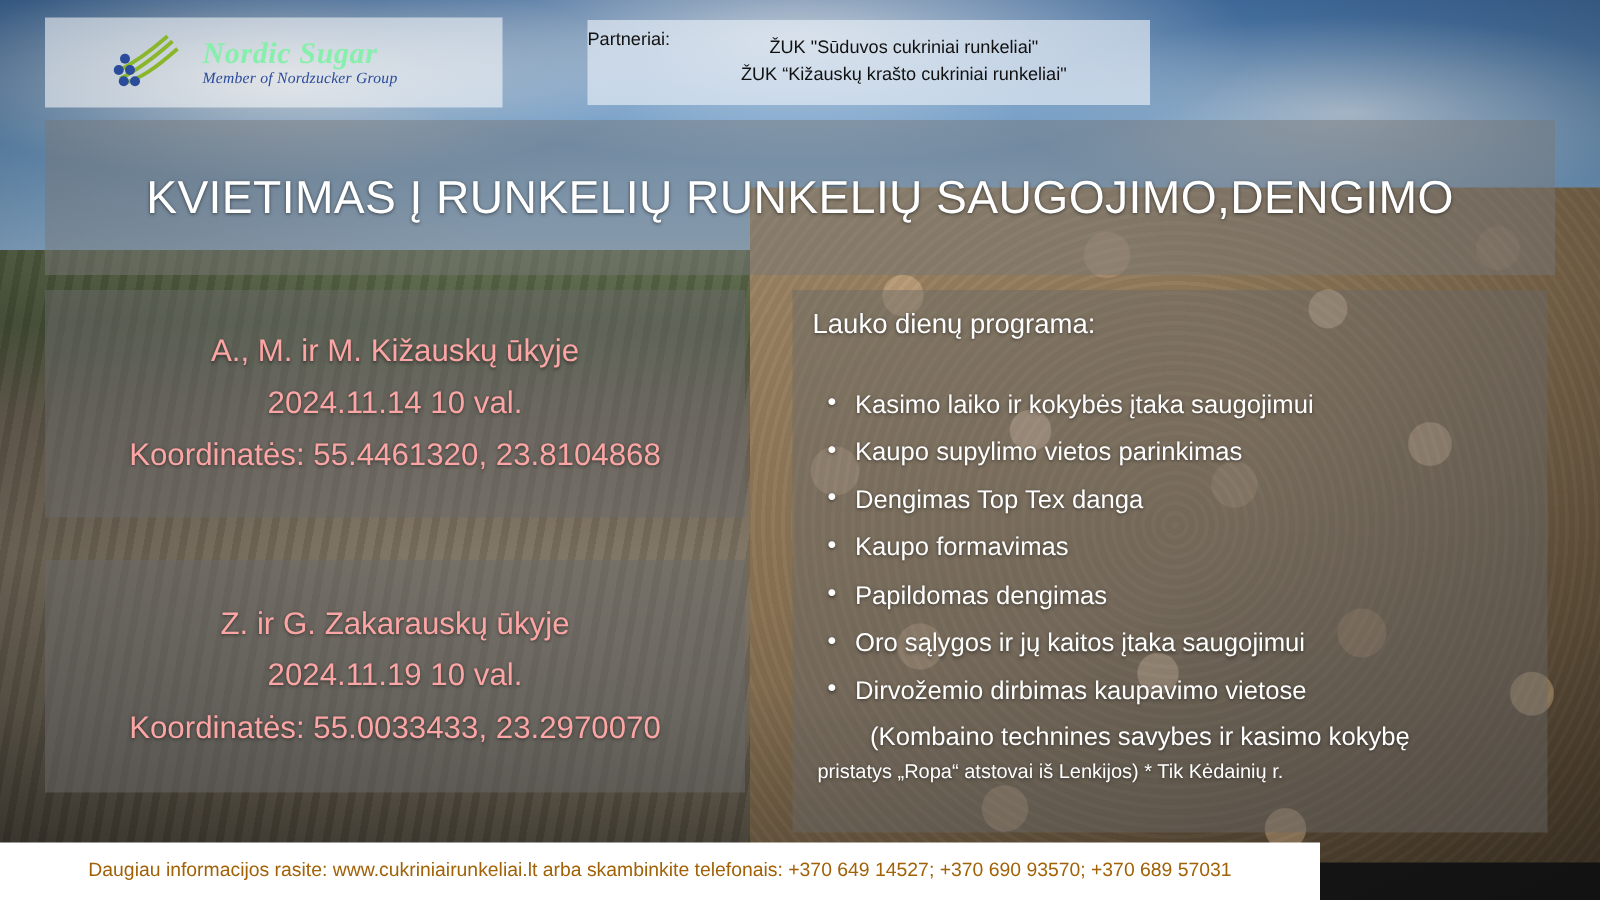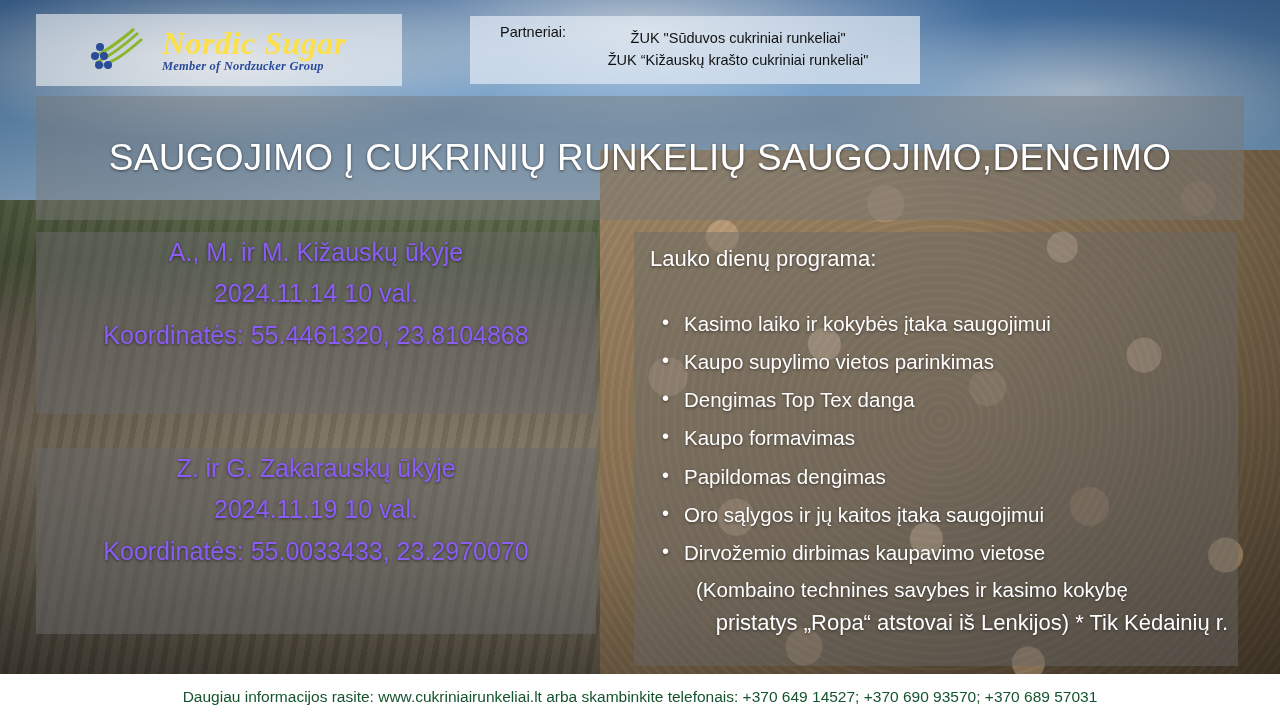--- a/index.html
+++ b/index.html
@@ -68,34 +68,34 @@
   
   .logo-box {
     position: absolute; left: 36px; top: 14px; width: 366px; height: 72px;
     background: rgba(255,255,255,0.55);
     display: flex; align-items: center; gap: 10px; padding-left: 50px;
   }
   .logo-mark { width: 66px; height: 54px; flex: 0 0 auto; }
   .logo-text { display: flex; flex-direction: column; line-height: 1.05; }
   .logo-title {
     font-family: "Liberation Serif", serif;
-    font-size: 32px; font-weight: bold; font-style: italic;
-    color: #fde047; letter-spacing: .5px;
+    font-size: 24px; font-weight: bold; font-style: italic;
+    color: #86efac; letter-spacing: .5px;
   }
   .logo-sub {
     font-family: "Liberation Serif", serif;
-    font-size: 12.5px; font-weight: bold; font-style: italic;
+    font-size: 12.5px; font-weight: normal; font-style: italic;
     color: #2b4b9b; letter-spacing: .2px;
   }
 
   
   .partners {
     position: absolute; left: 470px; top: 16px; width: 450px; height: 68px;
     background: rgba(230,238,248,0.66);
-    display: flex; align-items: center; padding: 4px 10px 4px 30px;
+    display: flex; align-items: center; padding: 4px 10px 4px 0;
     font-size: 14.5px; color: #111;
   }
   .partners-label { flex: 0 0 auto; align-self: flex-start; padding-top: 4px; }
   .partners-list { flex: 1; text-align: center; line-height: 1.5; }
 
   
   .title-banner {
     position: absolute; left: 36px; top: 96px; width: 1208px; height: 124px;
     background: rgba(120,120,120,0.48);
     display: flex; flex-direction: column; align-items: center; justify-content: center;
@@ -103,22 +103,22 @@
   .title-banner .line {
     color: #fff; font-size: 37px; letter-spacing: .3px; line-height: 1.32;
     text-shadow: 0 1px 3px rgba(0,0,0,.55);
     white-space: nowrap;
   }
 
   
   .card {
     position: absolute;
     background: rgba(105,105,105,0.52);
-    color: #8b5cf6;
-    display: flex; flex-direction: column; align-items: center; 
+    color: #fca5a5;
+    display: flex; flex-direction: column; align-items: center; justify-content: center;
     text-shadow: 0 1px 3px rgba(0,0,0,.5);
   }
   .card .l { font-size: 25px; line-height: 1.65; white-space: nowrap; }
   #card1 { left: 36px; top: 232px; width: 560px; height: 182px; }
   #card2 { left: 36px; top: 448px; width: 560px; height: 186px; }
 
   
   .program {
     position: absolute; left: 634px; top: 232px; width: 604px; height: 434px;
     background: rgba(105,105,105,0.46);
@@ -131,27 +131,27 @@
     font-size: 20.5px; line-height: 1.52; position: relative; padding-left: 34px;
     margin-bottom: 7px; white-space: nowrap;
   }
   .program li:before {
     content: "•"; position: absolute; left: 12px; top: -1px; font-size: 20px;
   }
   .program .cont {
     font-size: 20.5px; line-height: 1.5; padding-left: 46px; white-space: nowrap;
   }
   .program .cont2 {
-    font-size: 22px; line-height: 1.5; padding-left: 4px; white-space: nowrap; text-align: right;
+    font-size: 16px; line-height: 1.5; padding-left: 4px; white-space: nowrap;
   }
 
   
   .footer {
-    position: absolute; left: 0; bottom: 0; width: 1280px; height: 46px;
-    background: #fff; color: #14532d;
+    position: absolute; left: 0; bottom: 0; width: 1056px; height: 46px;
+    background: #fff; color: #a16207;
     display: flex; align-items: center; justify-content: center;
     font-size: 15.5px; white-space: nowrap;
   }
 </style>
 </head>
 <body>
 
 <div id="poster">
 
   <div class="bg-sky"></div>
@@ -184,21 +184,21 @@
 
   <div class="partners">
     <span class="partners-label">Partneriai:</span>
     <span class="partners-list">
       <div>ŽUK "Sūduvos cukriniai runkeliai"</div>
       <div>ŽUK “Kižauskų krašto cukriniai runkeliai"</div>
     </span>
   </div>
 
   <div class="title-banner">
-    <div class="line">SAUGOJIMO Į CUKRINIŲ RUNKELIŲ SAUGOJIMO,DENGIMO</div>
+    <div class="line">KVIETIMAS Į RUNKELIŲ RUNKELIŲ SAUGOJIMO,DENGIMO</div>
   </div>
 
   <div class="card" id="card1">
     <div class="l">A., M.  ir  M. Kižauskų ūkyje</div>
     <div class="l">2024.11.14 10 val.</div>
     <div class="l">Koordinatės: 55.4461320, 23.8104868</div>
   </div>
 
   <div class="card" id="card2">
     <div class="l">Z. ir G. Zakarauskų ūkyje</div>

